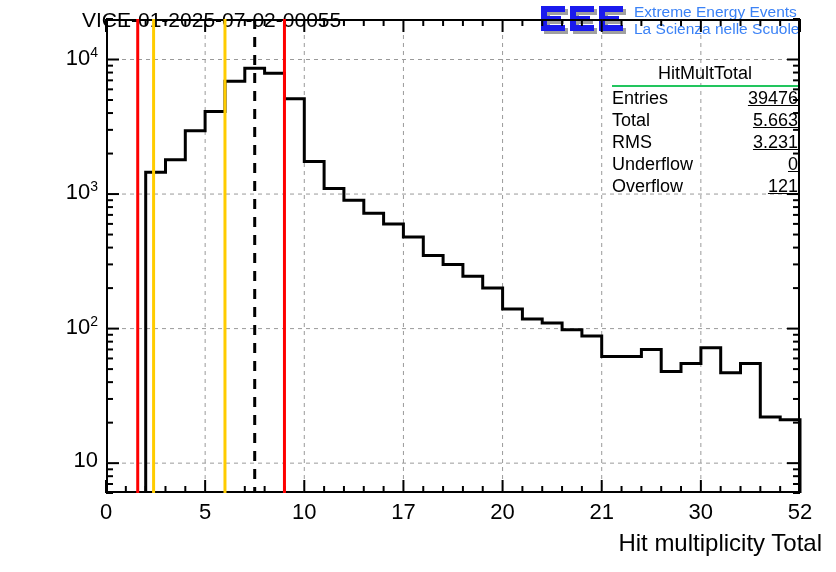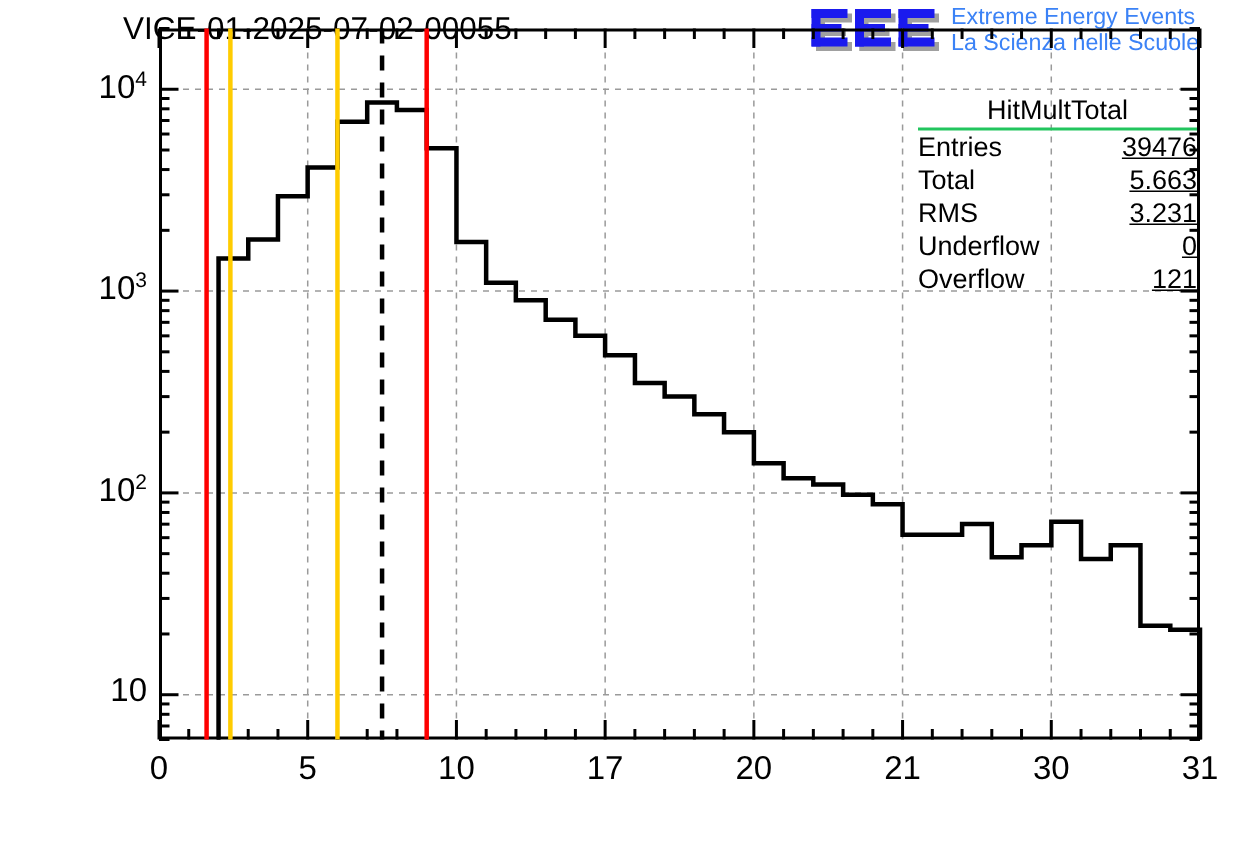--- a/index.html
+++ b/index.html
@@ -254,30 +254,31 @@
   </svg>
 
   <div id="x-labels">
       <div class="xlab" style="left: 106px; top: 499px;">0</div>
       <div class="xlab" style="left: 205.143px; top: 499px;">5</div>
       <div class="xlab" style="left: 304.286px; top: 499px;">10</div>
       <div class="xlab" style="left: 403.429px; top: 499px;">17</div>
       <div class="xlab" style="left: 502.571px; top: 499px;">20</div>
       <div class="xlab" style="left: 601.714px; top: 499px;">21</div>
       <div class="xlab" style="left: 700.857px; top: 499px;">30</div>
-      <div class="xlab" style="left: 800px; top: 499px;">31</div>
+      <div class="xlab" style="left: 800px; top: 499px;">52</div>
     </div>
 
   <div id="y-labels">
       <div class="ylab" style="right: 738px; top: 447.15px;">10</div>
       <div class="ylab" style="right: 738px; top: 312.601px;">10<sup>2</sup></div>
       <div class="ylab" style="right: 738px; top: 178.052px;">10<sup>3</sup></div>
       <div class="ylab" style="right: 738px; top: 43.5033px;">10<sup>4</sup></div>
     </div>
 
+  <div class="xaxis-title">Hit multiplicity Total</div>
 
   <div class="stats-box">
     <div class="stats-title">HitMultTotal</div>
     <div id="stats-rows">
         <div class="stats-row">
           <span class="k">Entries</span>
           <span class="v">39476</span>
         </div>
         <div class="stats-row">
           <span class="k">Total</span>

